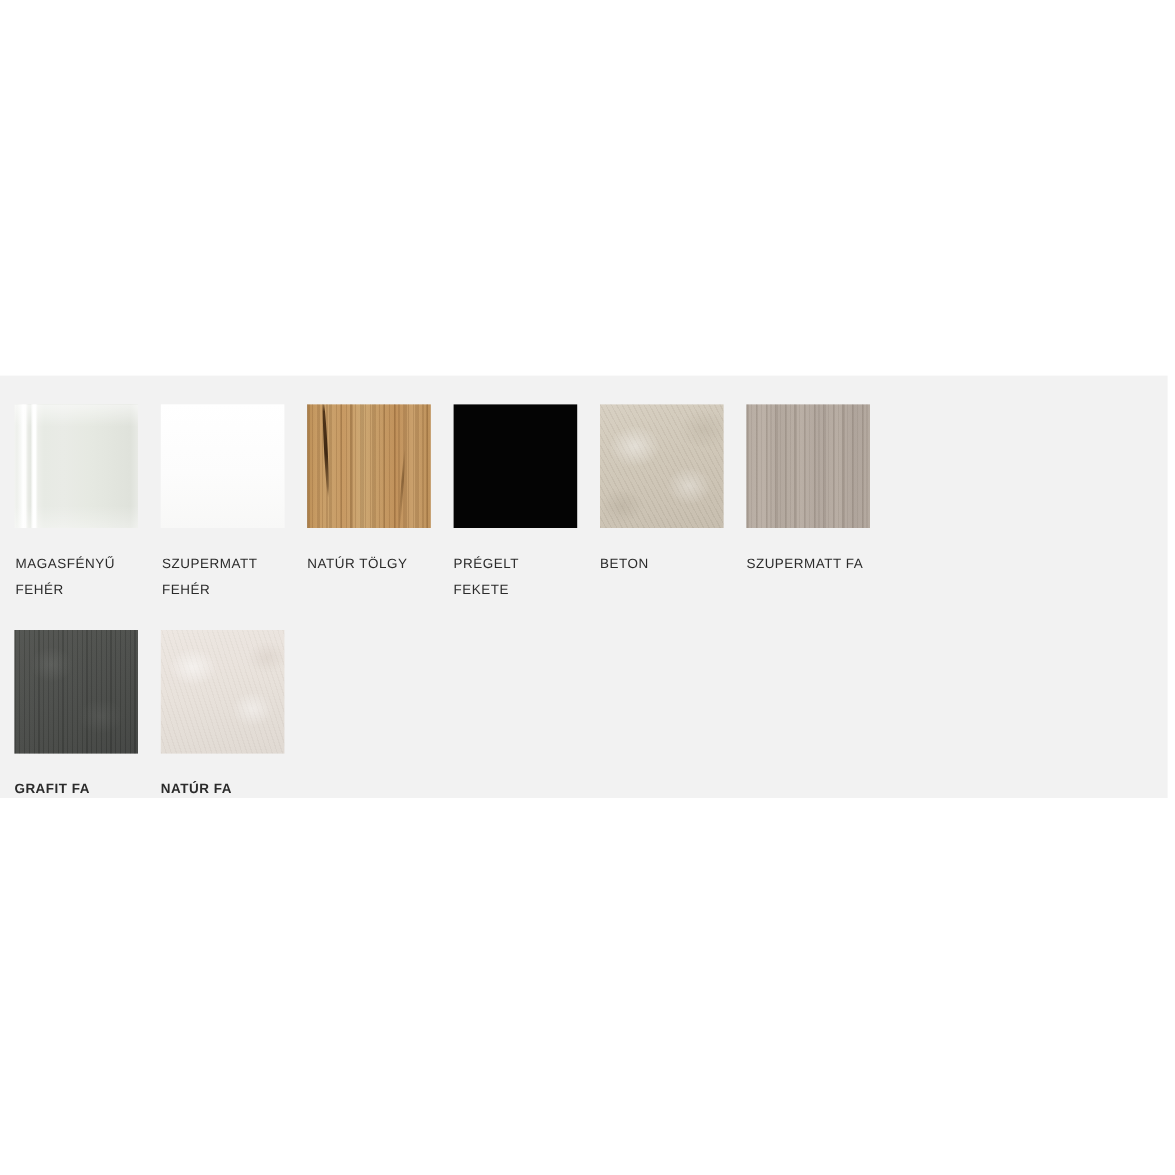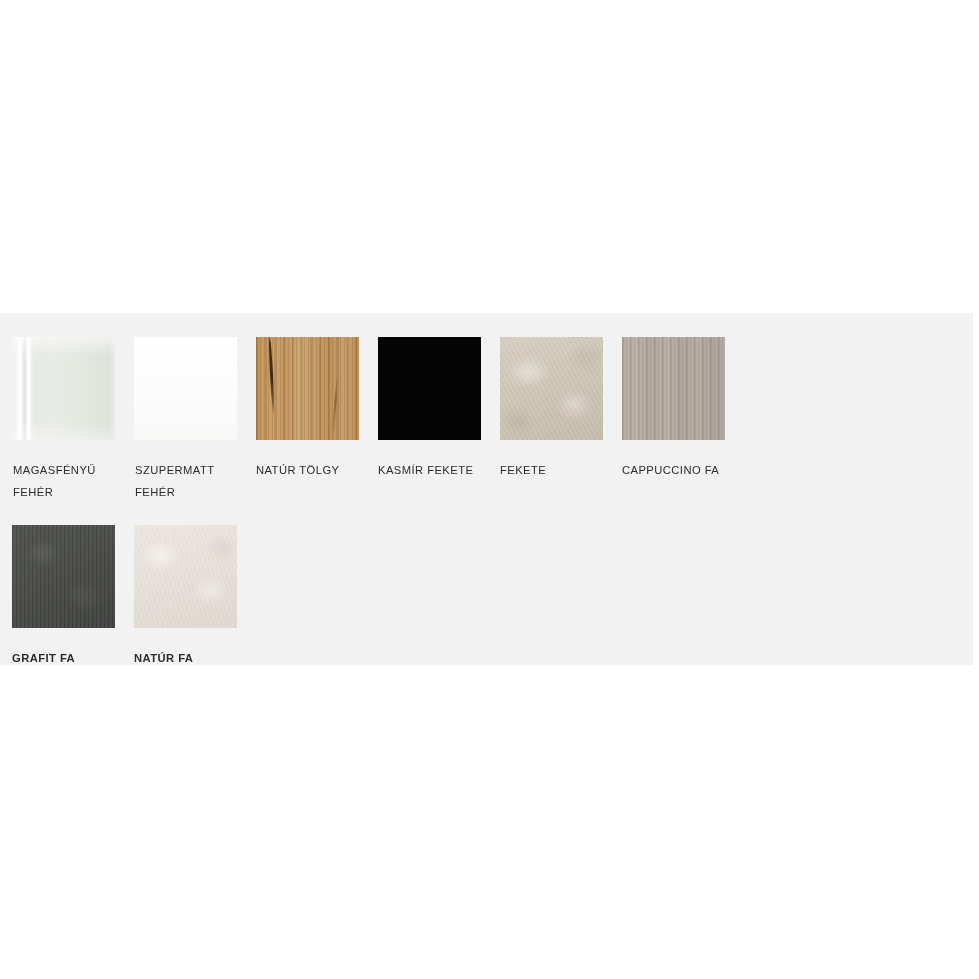--- a/index.html
+++ b/index.html
@@ -269,32 +269,32 @@
           <div class="swatch-tile tex-oak">
             <span class="knot"></span>
             <span class="knot2"></span>
           </div>
           <div class="swatch-label">NATÚR TÖLGY</div>
         </div>
 
 
         <div class="swatch-cell">
           <div class="swatch-tile tex-black"></div>
-          <div class="swatch-label">KASMÍR FEKETE</div>
+          <div class="swatch-label">PRÉGELT FEKETE</div>
         </div>
 
 
         <div class="swatch-cell">
           <div class="swatch-tile tex-beton"></div>
-          <div class="swatch-label">FEKETE</div>
+          <div class="swatch-label">BETON</div>
         </div>
 
         <div class="swatch-cell">
           <div class="swatch-tile tex-cappuccino"></div>
-          <div class="swatch-label">CAPPUCCINO FA</div>
+          <div class="swatch-label">SZUPERMATT FA</div>
         </div>
 
       </div>
 
       <div class="swatch-row row-2">
 
         <div class="swatch-cell">
           <div class="swatch-tile tex-grafit"></div>
           <div class="swatch-label">GRAFIT FA</div>
         </div>

